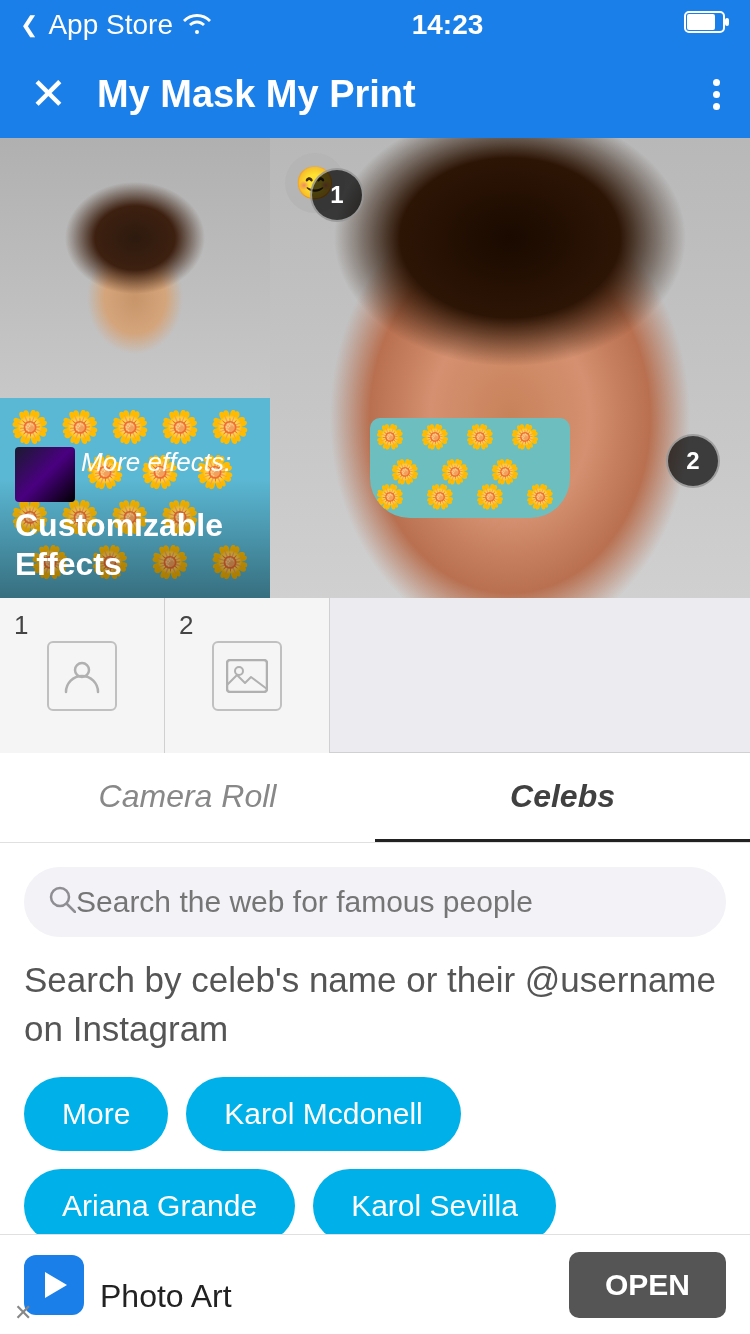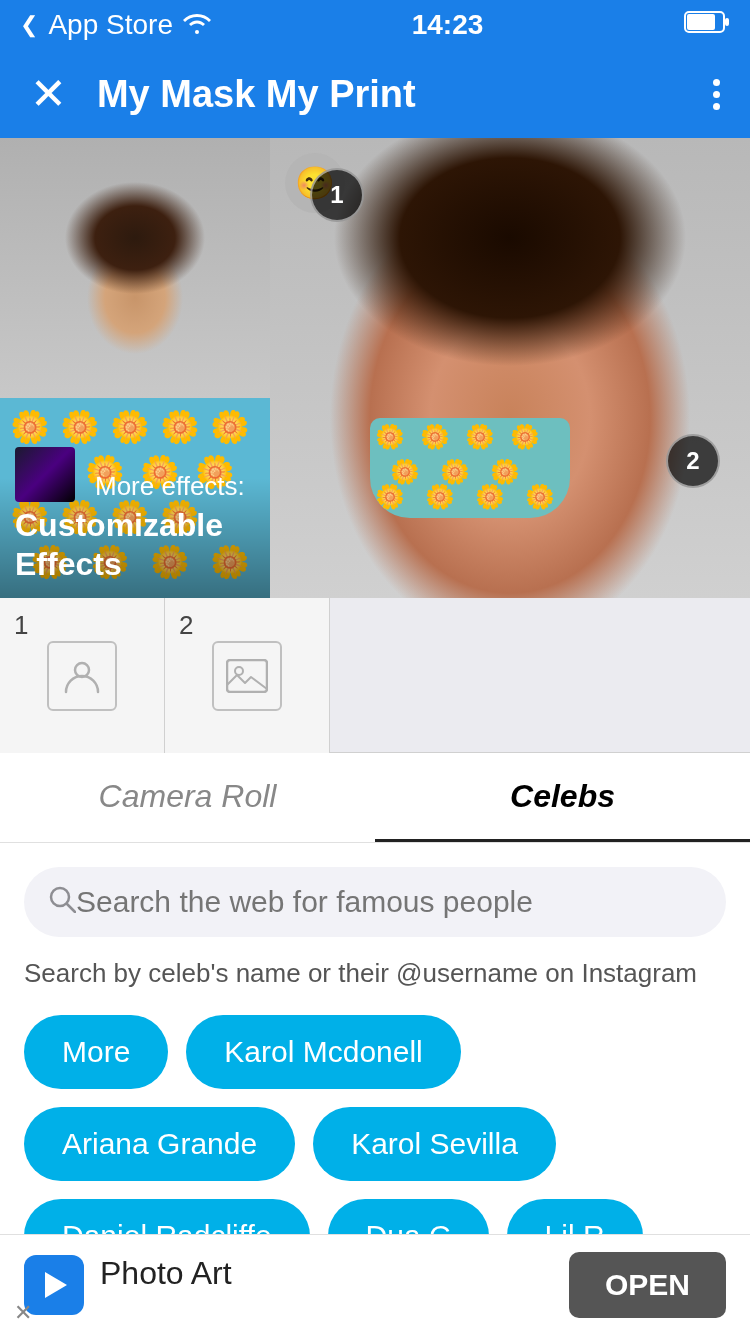--- a/index.html
+++ b/index.html
@@ -132,23 +132,24 @@
       right: 0;
       height: 100%;
       display: flex;
       flex-direction: column;
       justify-content: flex-end;
       padding: 15px;
       background: linear-gradient(to top, rgba(0,0,0,0.4) 0%, transparent 60%);
     }
     .more-effects-top {
       display: flex;
-      align-items: flex-end;
-      gap: 20px;
+      align-items: flex-start;
+      gap: 6px;
       margin-bottom: 4px;
+      font-style: italic;
     }
     .effects-thumb {
       width: 60px;
       height: 55px;
       background: #333;
       border-radius: 4px;
       overflow: hidden;
       flex-shrink: 0;
     }
     .effects-thumb-inner {
@@ -307,21 +308,21 @@
       display: flex;
       align-items: center;
       justify-content: center;
       font-size: 32px;
       color: #888;
       cursor: pointer;
       border-bottom: 3px solid transparent;
       font-weight: 400;
     }
     .tab.active {
-      color: #000000;
+      color: #404040;
       font-weight: 600;
       border-bottom: 3.5px solid #222;
     }
 
     
     .search-section {
       background: white;
       padding: 24px 24px 0 24px;
     }
     .search-bar {
@@ -336,21 +337,21 @@
     .search-icon-wrap {
       color: #8e8e93;
       font-size: 30px;
     }
     .search-input-fake {
       font-size: 30px;
       color: #aaa;
       flex: 1;
     }
     .search-hint {
-      font-size: 26px;
+      font-size: 35px;
       color: #555;
       line-height: 1.4;
       padding-bottom: 24px;
     }
 
     
     .celeb-section {
       background: white;
       padding: 0 24px 20px 24px;
     }
@@ -382,21 +383,21 @@
       background: white;
       border-top: 1px solid #e0e0e0;
       display: flex;
       align-items: center;
       justify-content: space-between;
       padding: 0 24px;
       z-index: 100;
     }
     .banner-left {
       display: flex;
-      align-items: flex-start;
+      align-items: flex-end;
       gap: 16px;
     }
     .banner-icon {
       width: 60px;
       height: 60px;
       background: #1a7fe8;
       border-radius: 12px;
       display: flex;
       align-items: center;
       justify-content: center;

